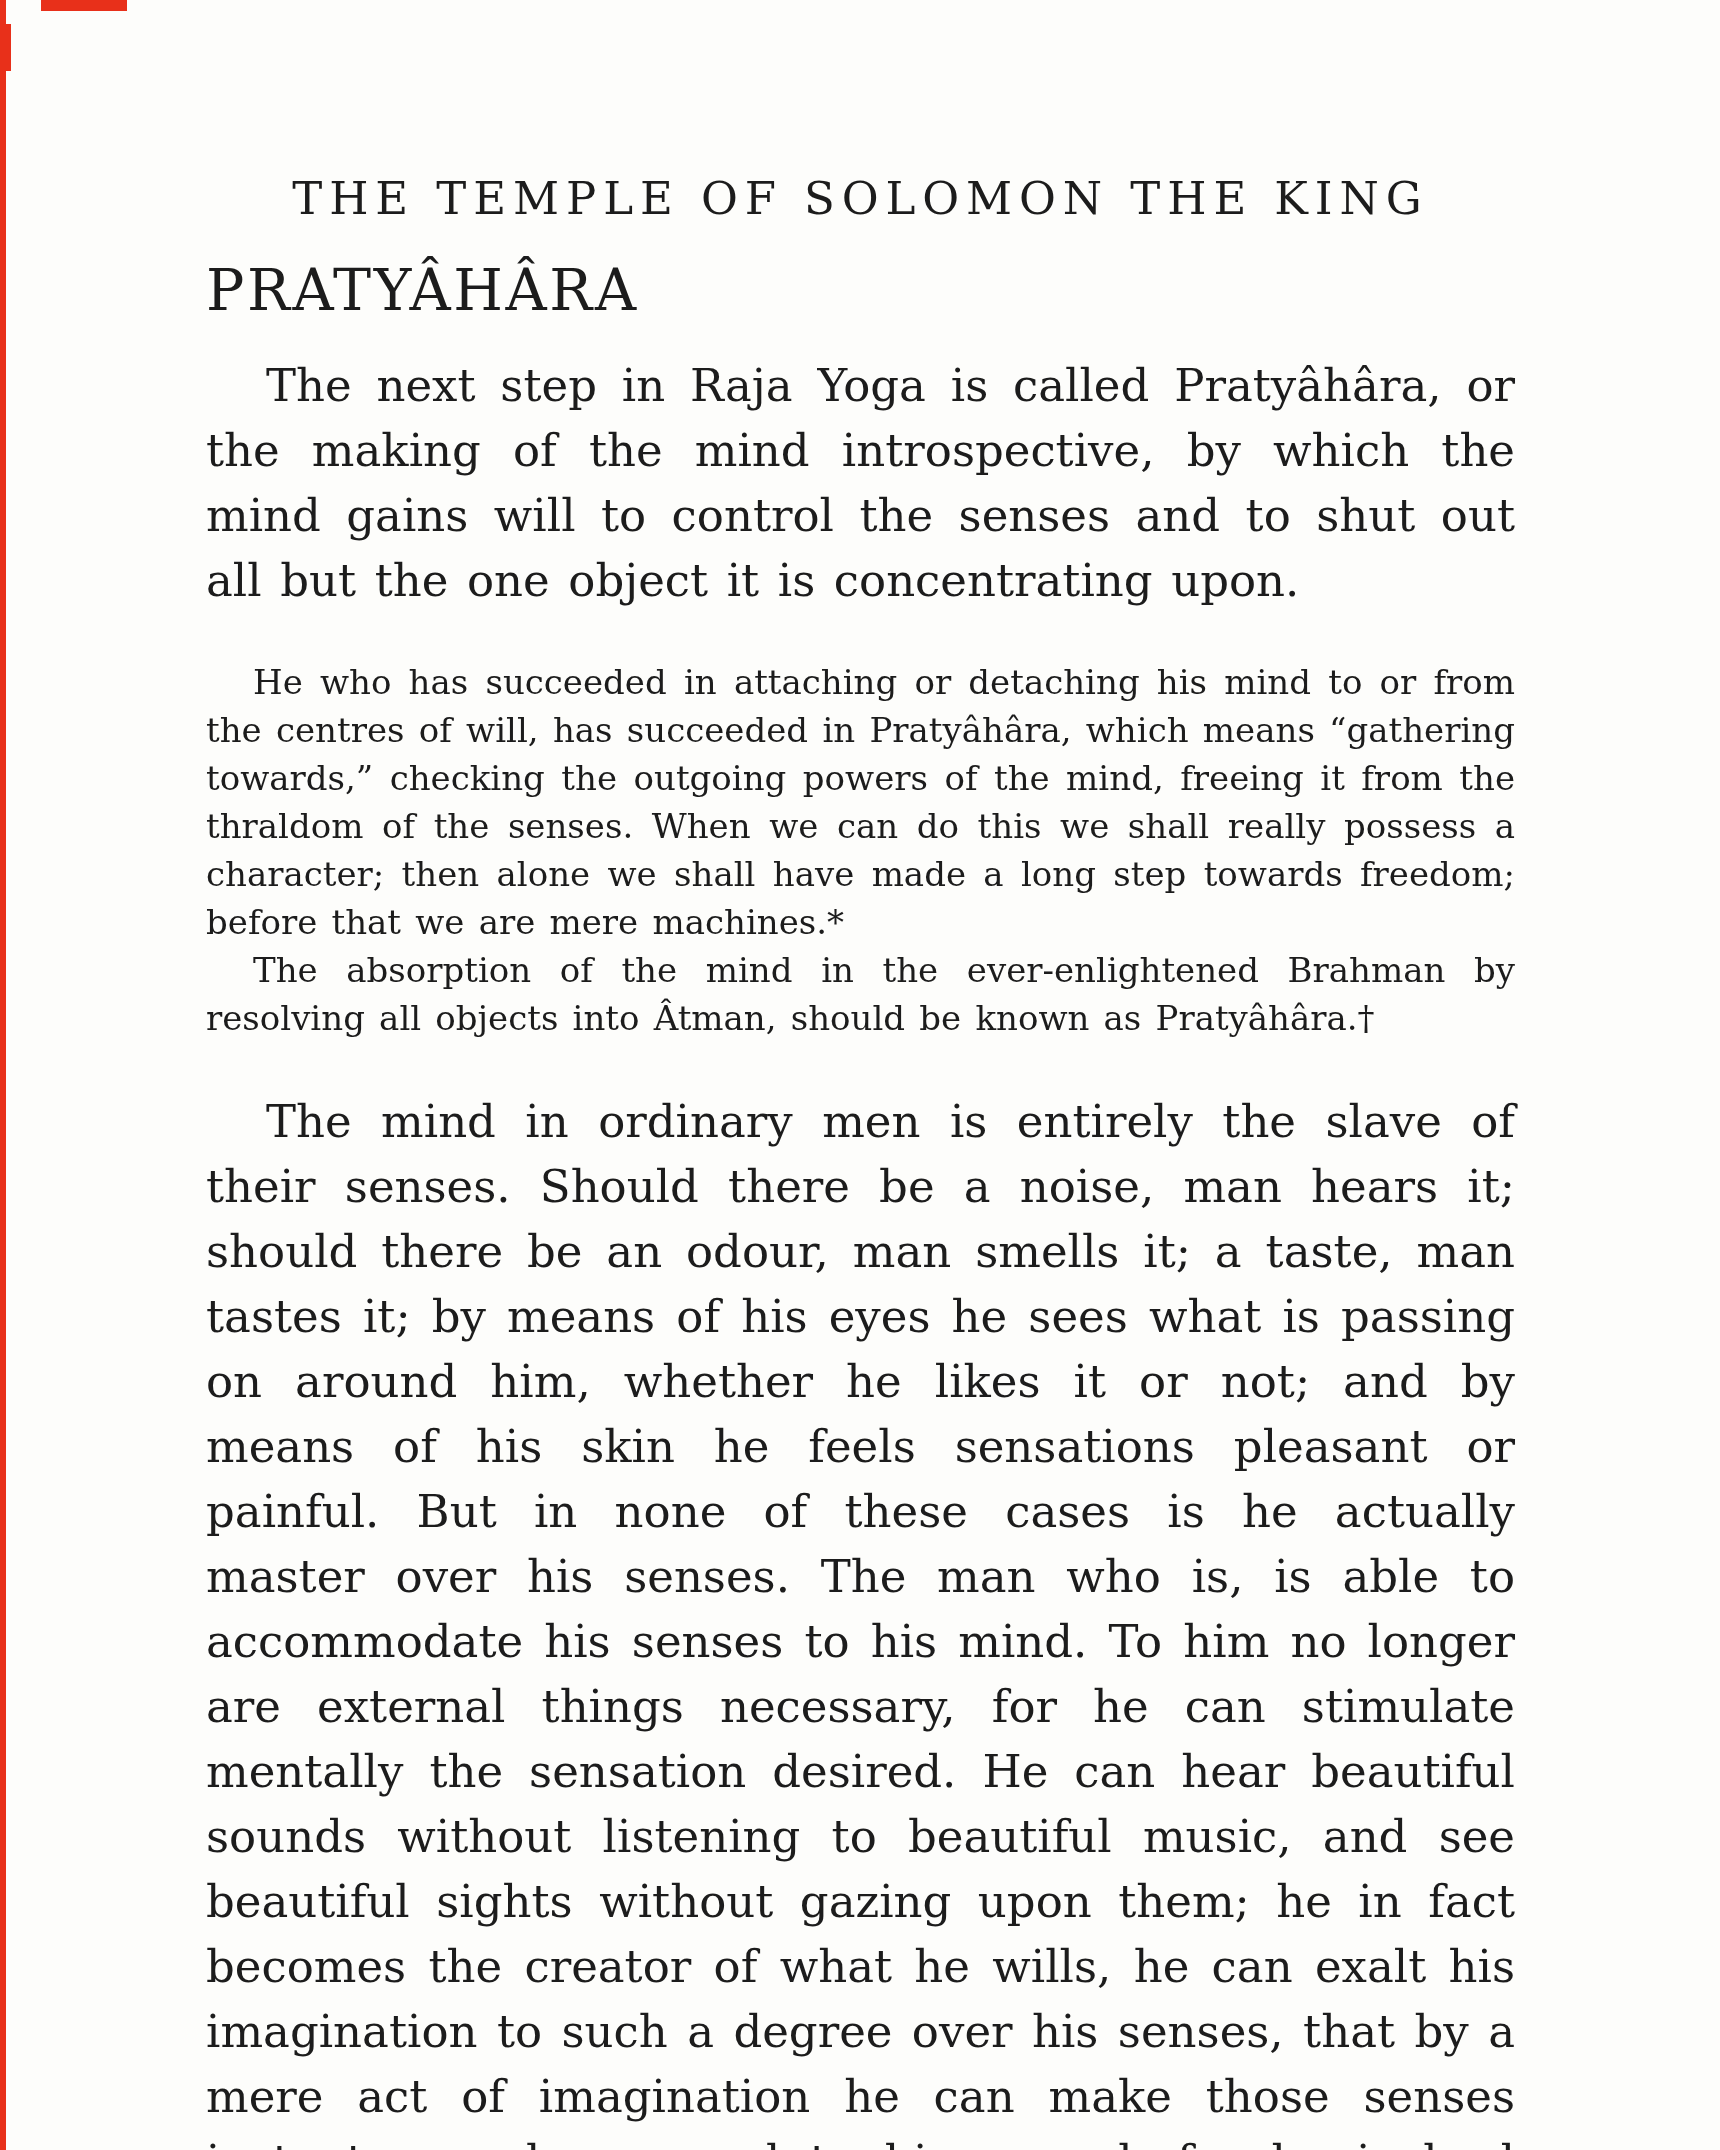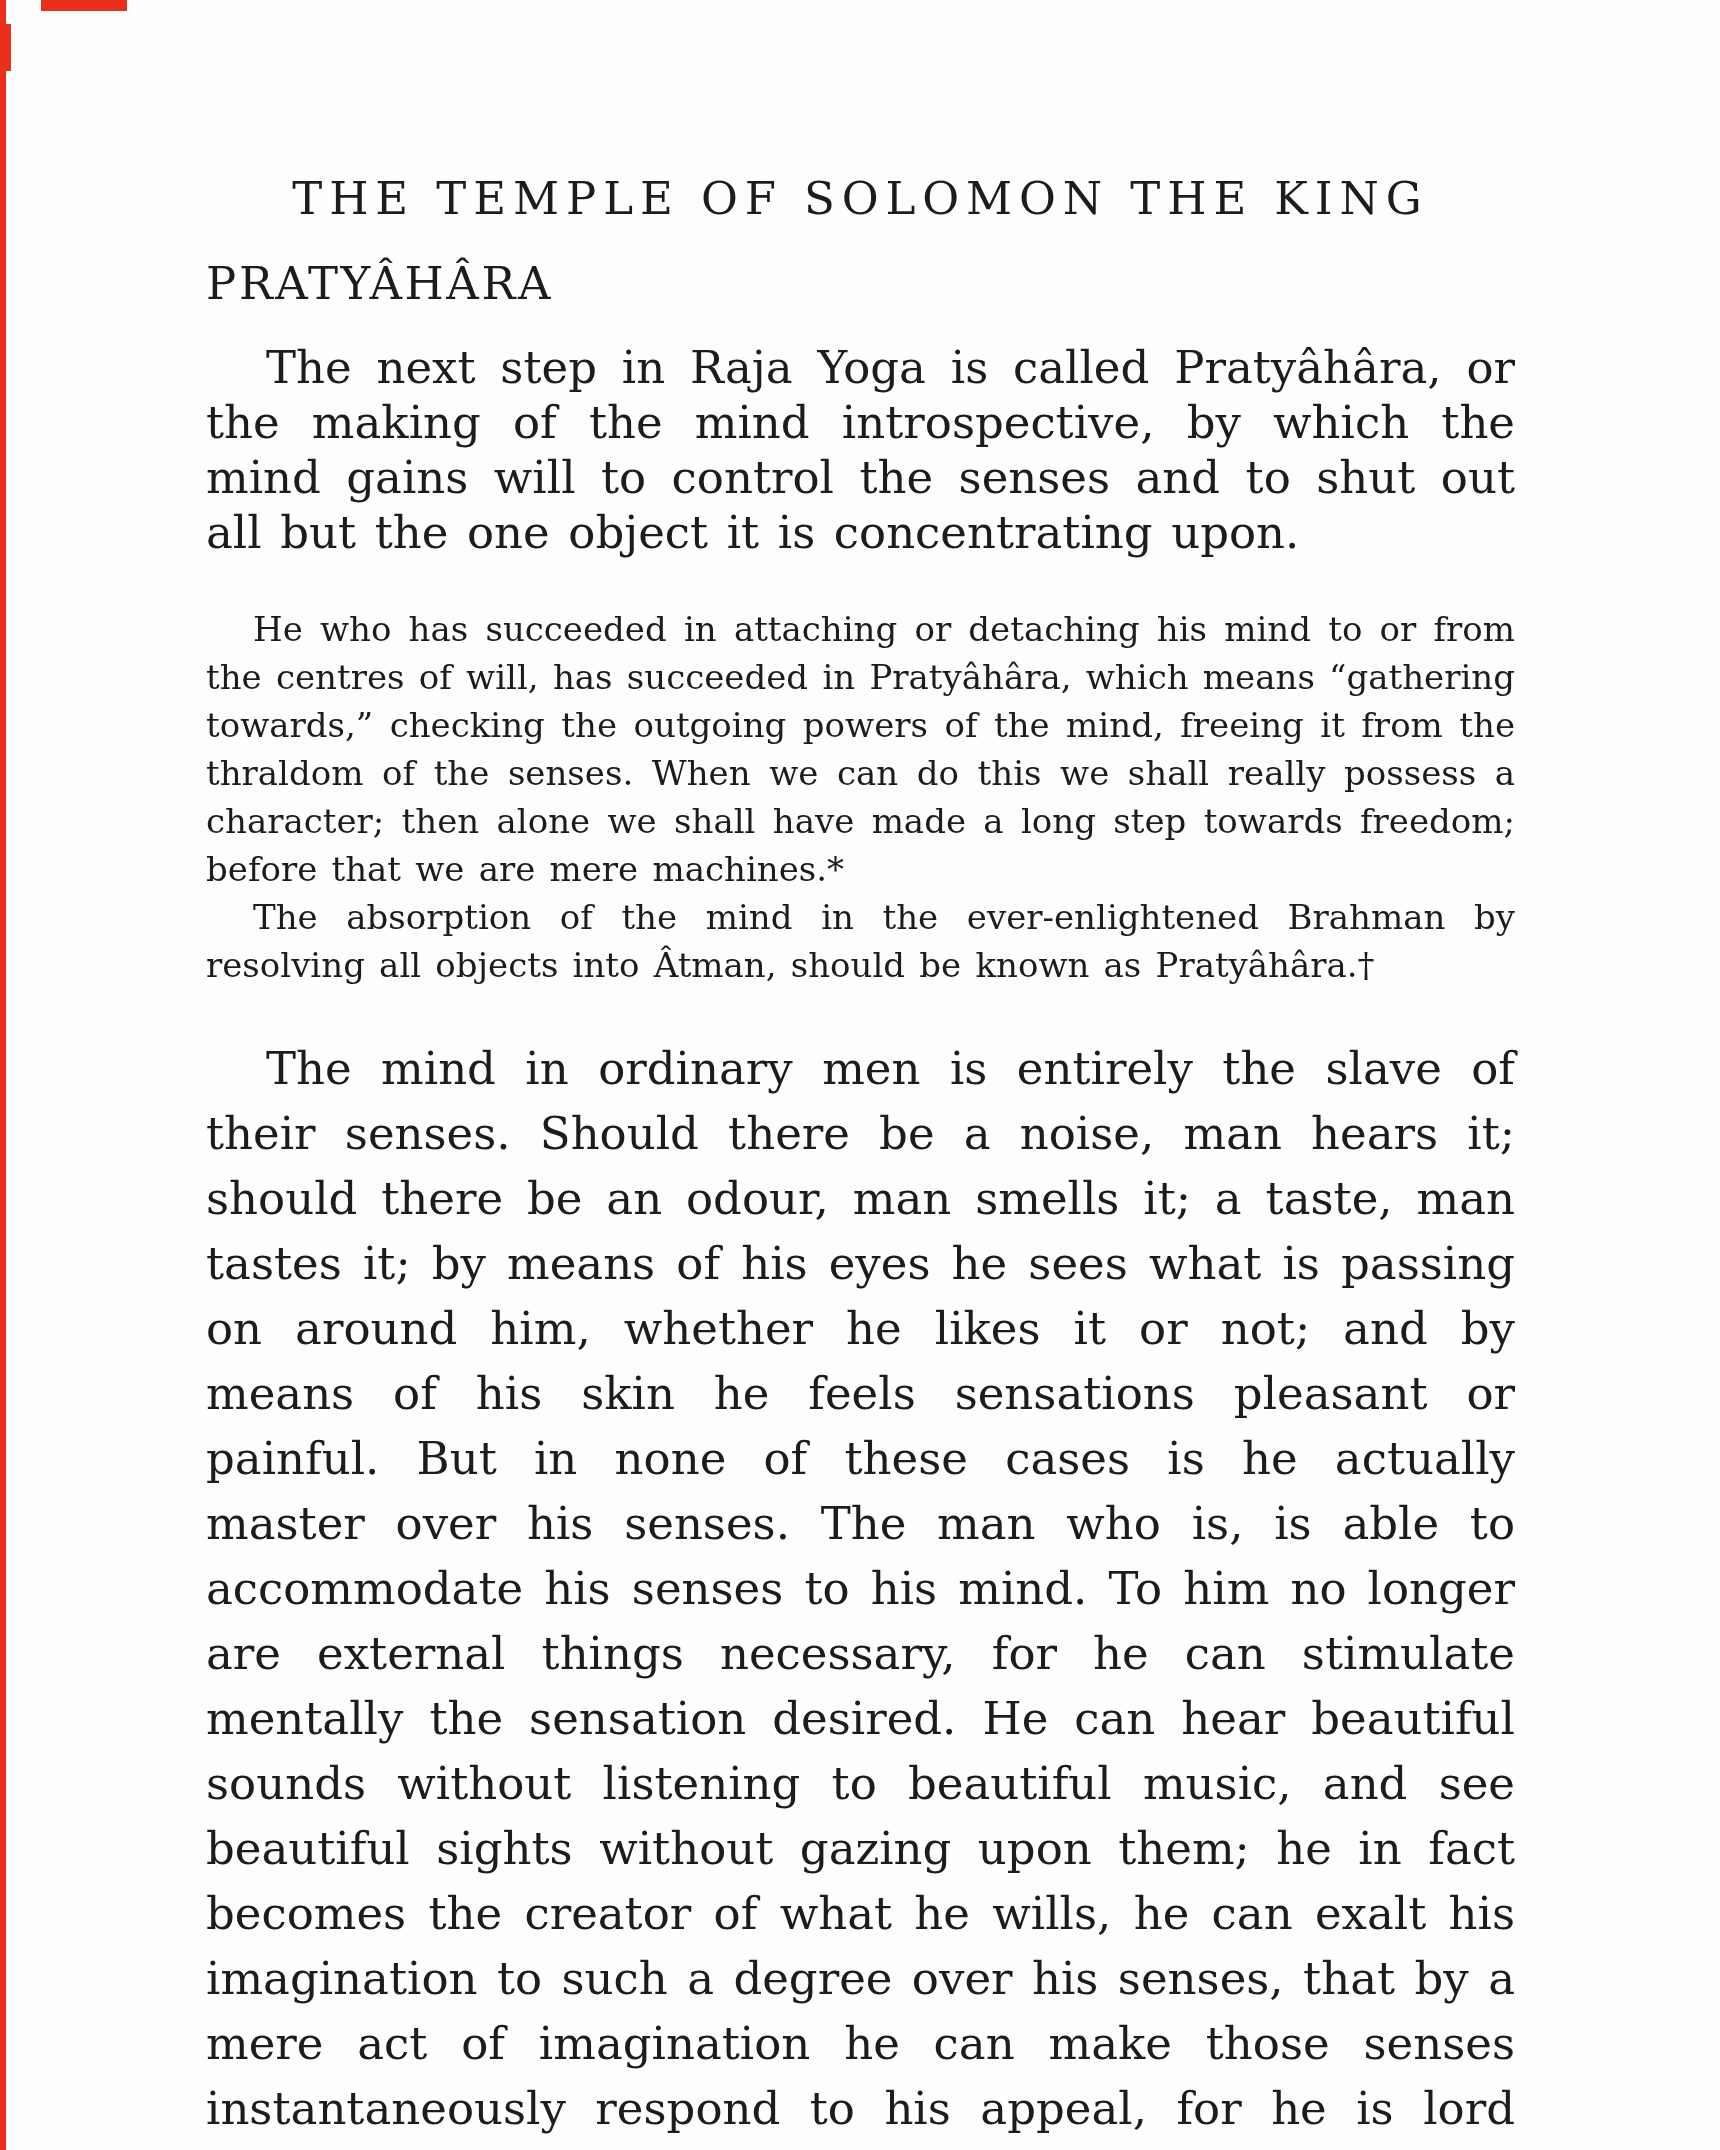--- a/index.html
+++ b/index.html
@@ -36,29 +36,29 @@
 
   .running-head{
     font-size:45px;
     letter-spacing:6.9px;
     text-align:center;
     white-space:nowrap;
     margin:0 0 32px 0;
     font-weight:400;
   }
   .section-heading{
-    font-size:45px;
+    font-size:57px;
     letter-spacing:2.6px;
     margin:0 0 30px 0;
     font-weight:400;
   }
   p{margin:0;}
   .intro{
     font-size:45px;
-    line-height:55px;
+    line-height:65px;
     text-align:justify;
     text-indent:60px;
     margin-bottom:45px;
     word-spacing:4.3px;
     margin-top:15px;
   }
   .quote p{
     font-size:34px;
     line-height:48px;
     text-align:justify;

